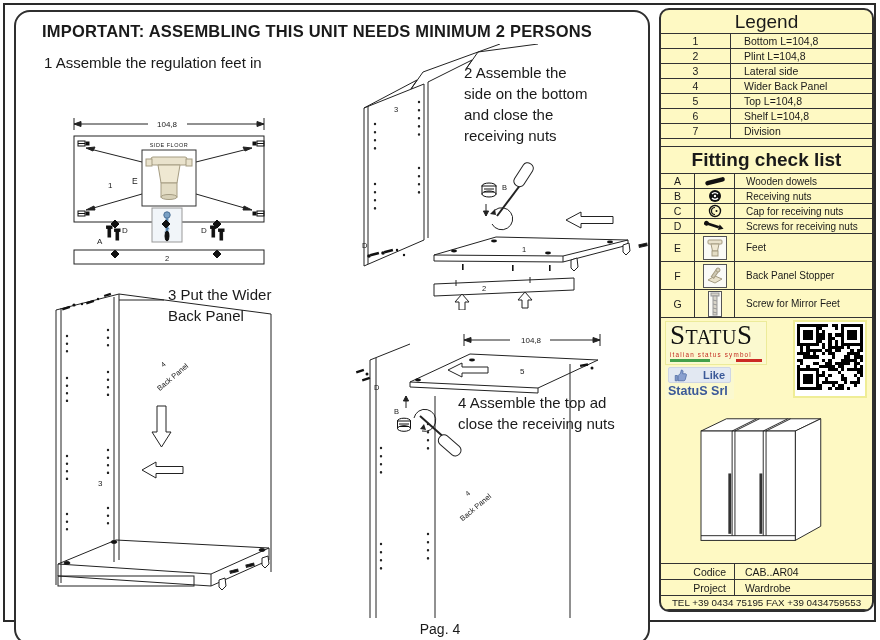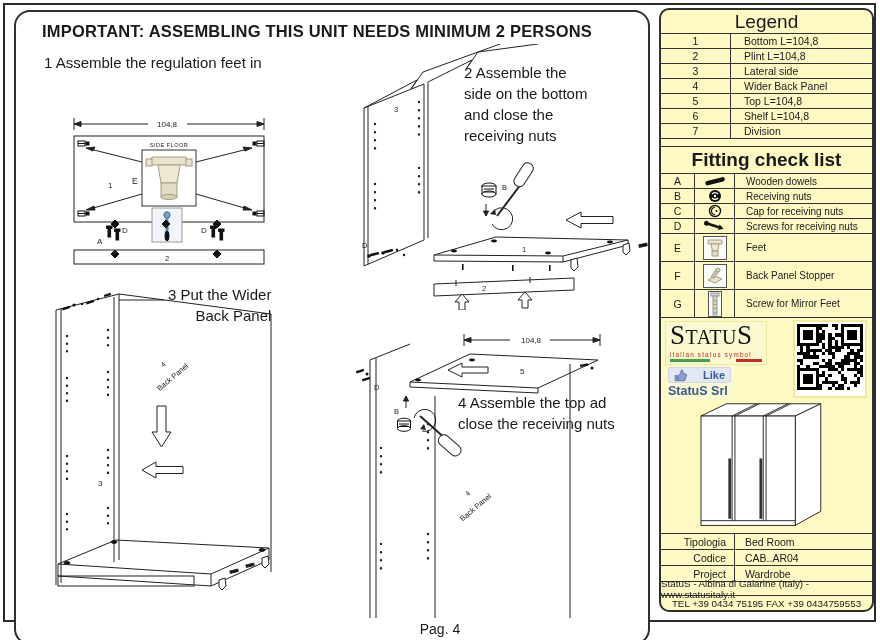--- a/index.html
+++ b/index.html
@@ -11,21 +11,21 @@
   *{box-sizing:border-box;}
   .page-border{position:absolute;left:3px;top:3px;width:873px;height:619px;border:2px solid #2a2a2a;}
   
   .main-box{position:absolute;left:14px;top:10px;width:636px;height:635px;
     border:2px solid #2f2f2f;border-radius:16px;background:#fff;}
   .main-title{position:absolute;left:26px;top:10px;font-size:16.5px;font-weight:700;letter-spacing:.2px;}
   .step-text{position:absolute;font-size:15px;line-height:21px;font-weight:400;}
   .step-text div{white-space:pre;}
   #step1-text{left:28px;top:40px;}
   #step2-text{left:424px;top:50px;margin-left:24px;}
-  #step3-text{left:152px;top:272px;text-align:right;}
+  #step3-text{left:152px;top:272px;}
   #step4-text{left:442px;top:380px;}
   .diag{position:absolute;}
   #diag1{left:40px;top:98px;}
   #diag2{left:318px;top:32px;}
   #diag3{left:18px;top:262px;}
   #diag4{left:336px;top:296px;}
   .page-num{position:absolute;left:360px;top:621px;width:160px;text-align:center;font-size:14px;}
   svg text{font-family:"Liberation Sans",sans-serif;fill:#1a1a1a;}
   
   .sidebar{position:absolute;left:659px;top:8px;width:215px;height:604px;
@@ -798,29 +798,24 @@
         <line x1="91" y1="17" x2="117" y2="4"></line>
           <line x1="94" y1="17" x2="120" y2="4"></line>
         <line x1="25" y1="128" x2="125" y2="128"></line>
       </g>
       <rect x="54" y="62" width="3" height="64" fill="#333"></rect>
       <rect x="87" y="62" width="3" height="64" fill="#333"></rect>
     </svg>
   </div>
 
   <div class="info-row">
-      <div class="info-label">Tipologia</div>
-      <div class="info-value">Bed Room</div>
-    </div>
-  <div class="info-row">
       <div class="info-label">Codice</div>
       <div class="info-value">CAB..AR04</div>
     </div>
   <div class="info-row">
       <div class="info-label">Project</div>
       <div class="info-value">Wardrobe</div>
     </div>
 
   <div class="footer-box">
-    <div class="footer-row">StatuS - Albina di Gaiarine (Italy) - www.statusitaly.it</div>
     <div class="footer-row">TEL +39 0434 75195  FAX +39 0434759553</div>
   </div>
 </div>
 
 </body></html>

